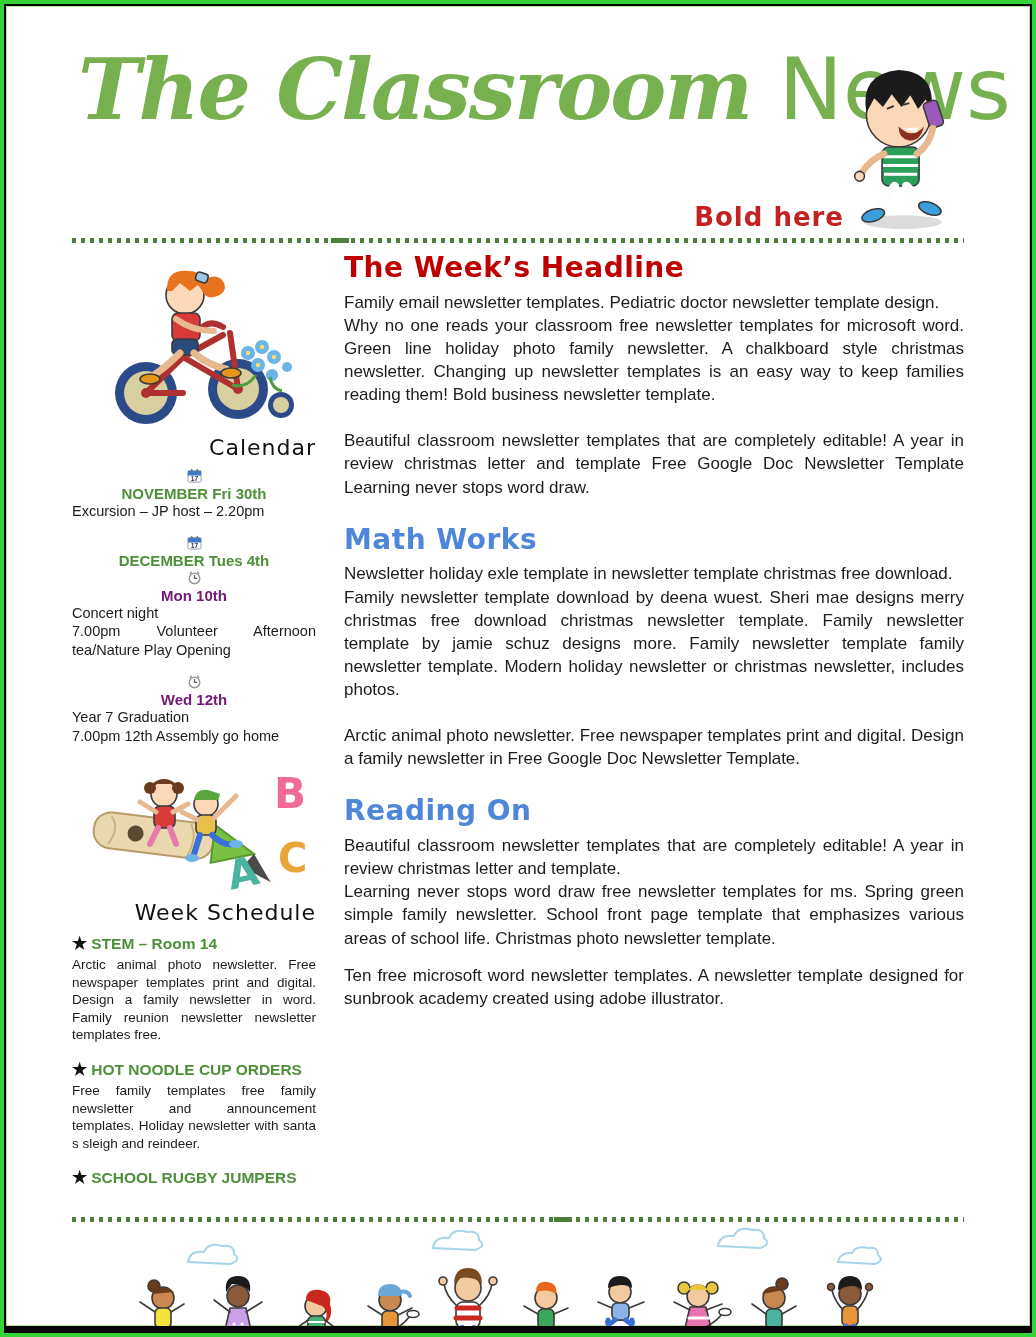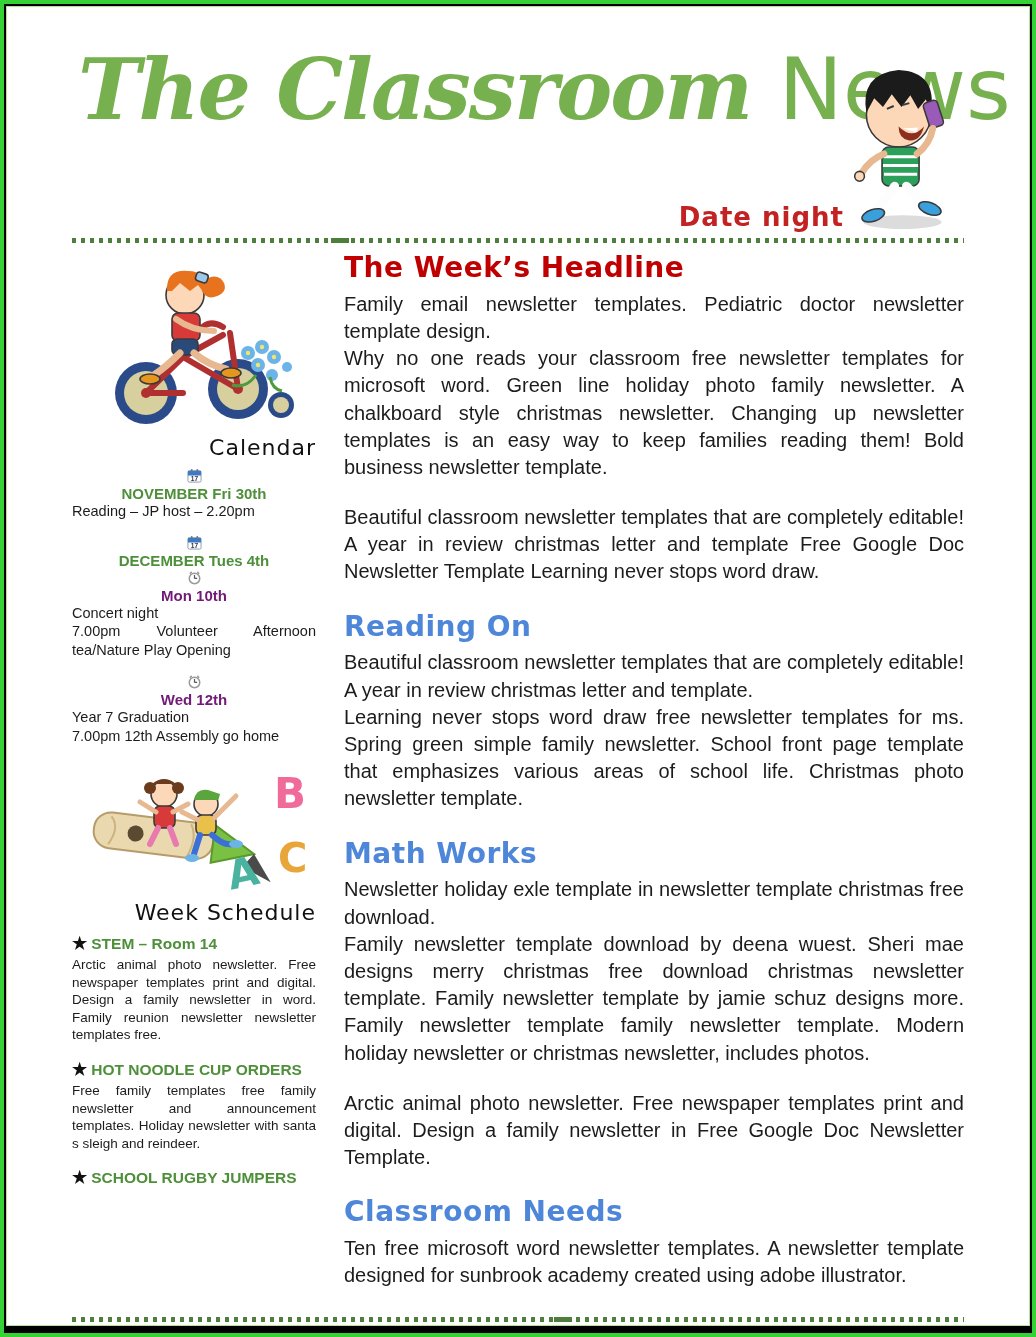--- a/index.html
+++ b/index.html
@@ -57,21 +57,21 @@
   
   .section h2{
     font-family:"DejaVu Sans",sans-serif;font-weight:bold;letter-spacing:0.5px;
     font-size:28px;margin:0 0 7px;line-height:1.1;
   }
   .section{margin-bottom:14px;}
   .section.first h2{margin-top:2px;}
   .section:not(.first) h2{margin-top:26px;}
   h2.red{color:#c00000;}
   h2.blue{color:#4e86d9;}
-  .section p{margin:0;font-size:20px;line-height:1.36;text-align:justify;}
+  .section p{margin:0;font-size:17px;line-height:1.36;text-align:justify;}
   .section p.gap{margin-top:23px;}
   
   .kids-banner{display:block;margin:4px auto 0;}
   .svg-outline{stroke:#3a3a3a;stroke-width:1.6;stroke-linecap:round;stroke-linejoin:round;}
 </style>
 </head>
 <body>
 
 <div class="page">
  <div class="frame">
@@ -91,21 +91,21 @@
       <path d="M43 101 h34 M42 110 h36 M43 119 h34" stroke="#fff" stroke-width="3"></path>
       <path d="M43 98 Q28 104 20 118" stroke="#e8b890" stroke-width="7" fill="none" stroke-linecap="round"></path>
       <circle cx="18" cy="121" r="5" fill="#fcd7b8" class="svg-outline"></circle>
       <path d="M77 98 Q90 88 93 72" stroke="#e8b890" stroke-width="7" fill="none" stroke-linecap="round"></path>
       <path d="M54 131 Q44 146 36 155" stroke="#fdfdfd" stroke-width="9" fill="none" stroke-linecap="round"></path>
       <path d="M66 131 Q76 142 84 148" stroke="#fdfdfd" stroke-width="9" fill="none" stroke-linecap="round"></path>
       <ellipse cx="32" cy="161" rx="12" ry="6" transform="rotate(-18 32 161)" fill="#3aa0dc" class="svg-outline"></ellipse>
       <ellipse cx="90" cy="154" rx="12" ry="6" transform="rotate(20 90 154)" fill="#3aa0dc" class="svg-outline"></ellipse>
     </svg>
 
-    <div class="date-label">Date night</div>
+    <div class="date-label">Bold here</div>
   </div>
 
   <div class="divider dash-left"></div>
 
   <div class="columns">
 
     <div class="sidebar">
 
       <svg class="side-art" width="212" height="176" viewBox="0 0 212 176">
         <circle cx="58" cy="136" r="31" fill="#2a4a8a"></circle>
@@ -148,21 +148,21 @@
         <div class="cal-title month">
           <svg class="icon-svg" width="15" height="15" viewBox="0 0 16 16">
                 <rect x="1" y="3" width="14" height="12" rx="1.5" fill="#fff" stroke="#8899aa"></rect>
                 <rect x="1" y="3" width="14" height="5" fill="#3b79c9"></rect>
                 <rect x="4" y="1" width="2" height="4" rx="1" fill="#667788"></rect>
                 <rect x="10" y="1" width="2" height="4" rx="1" fill="#667788"></rect>
                 <text x="8" y="13.6" font-size="7" text-anchor="middle" fill="#334">17</text>
               </svg>
           <span>NOVEMBER Fri 30th</span>
         </div>
-        <div class="cal-line">Reading – JP host – 2.20pm</div>
+        <div class="cal-line">Excursion – JP host – 2.20pm</div>
       </div>
       <div style="height:13px"></div>
       <div class="cal-entry tight">
         <div class="cal-title month">
           <svg class="icon-svg" width="15" height="15" viewBox="0 0 16 16">
                 <rect x="1" y="3" width="14" height="12" rx="1.5" fill="#fff" stroke="#8899aa"></rect>
                 <rect x="1" y="3" width="14" height="5" fill="#3b79c9"></rect>
                 <rect x="4" y="1" width="2" height="4" rx="1" fill="#667788"></rect>
                 <rect x="10" y="1" width="2" height="4" rx="1" fill="#667788"></rect>
                 <text x="8" y="13.6" font-size="7" text-anchor="middle" fill="#334">17</text>
@@ -244,34 +244,33 @@
     <div class="main">
 
       <div class="section first">
         <h2 class="red">The Week’s Headline</h2>
         <p>Family email newsletter templates. Pediatric doctor newsletter template design.</p>
         <p>Why no one reads your classroom free newsletter templates for microsoft word. Green line holiday photo family newsletter. A chalkboard style christmas newsletter. Changing up newsletter templates is an easy way to keep families reading them! Bold business newsletter template.</p>
         <p class="gap">Beautiful classroom newsletter templates that are completely editable! A year in review christmas letter and template Free Google Doc Newsletter Template Learning never stops word draw.</p>
       </div>
 
       <div class="section">
-        <h2 class="blue">Reading On</h2>
-        <p>Beautiful classroom newsletter templates that are completely editable! A year in review christmas letter and template.</p>
-        <p>Learning never stops word draw free newsletter templates for ms. Spring green simple family newsletter. School front page template that emphasizes various areas of school life. Christmas photo newsletter template.</p>
-      </div>
-
-      <div class="section">
         <h2 class="blue">Math Works</h2>
         <p>Newsletter holiday exle template in newsletter template christmas free download.</p>
         <p>Family newsletter template download by deena wuest. Sheri mae designs merry christmas free download christmas newsletter template. Family newsletter template by jamie schuz designs more. Family newsletter template family newsletter template. Modern holiday newsletter or christmas newsletter, includes photos.</p>
         <p class="gap">Arctic animal photo newsletter. Free newspaper templates print and digital. Design a family newsletter in Free Google Doc Newsletter Template.</p>
       </div>
 
       <div class="section">
-        <h2 class="blue">Classroom Needs</h2>
+        <h2 class="blue">Reading On</h2>
+        <p>Beautiful classroom newsletter templates that are completely editable! A year in review christmas letter and template.</p>
+        <p>Learning never stops word draw free newsletter templates for ms. Spring green simple family newsletter. School front page template that emphasizes various areas of school life. Christmas photo newsletter template.</p>
+      </div>
+
+      <div class="section">
         <p>Ten free microsoft word newsletter templates. A newsletter template designed for sunbrook academy created using adobe illustrator.</p>
       </div>
 
     </div>
   </div>
 
   <div class="divider dash-mid" style="margin-top:14px;"></div>
 
   <svg class="kids-banner" width="900" height="136" viewBox="0 0 900 136">
     <g stroke="#a8d4ea" stroke-width="2" fill="#fff">

